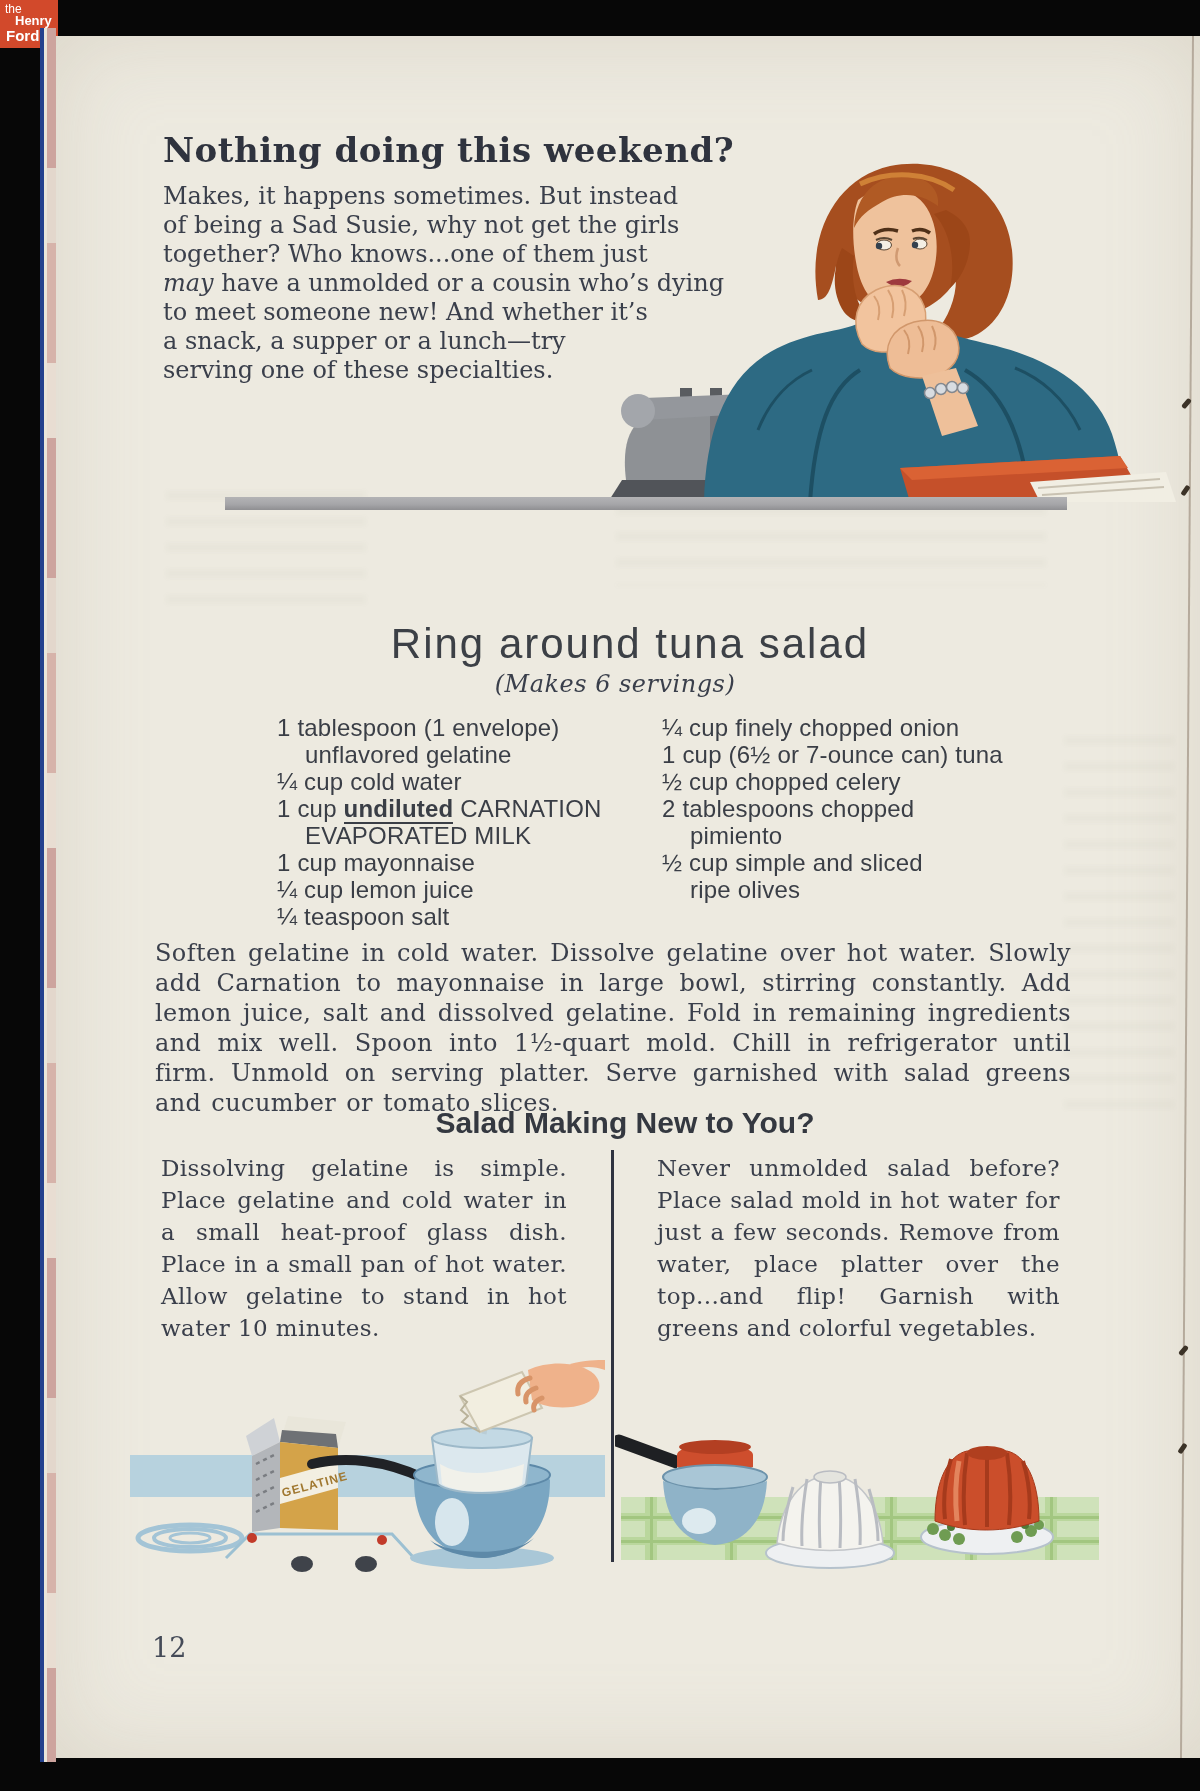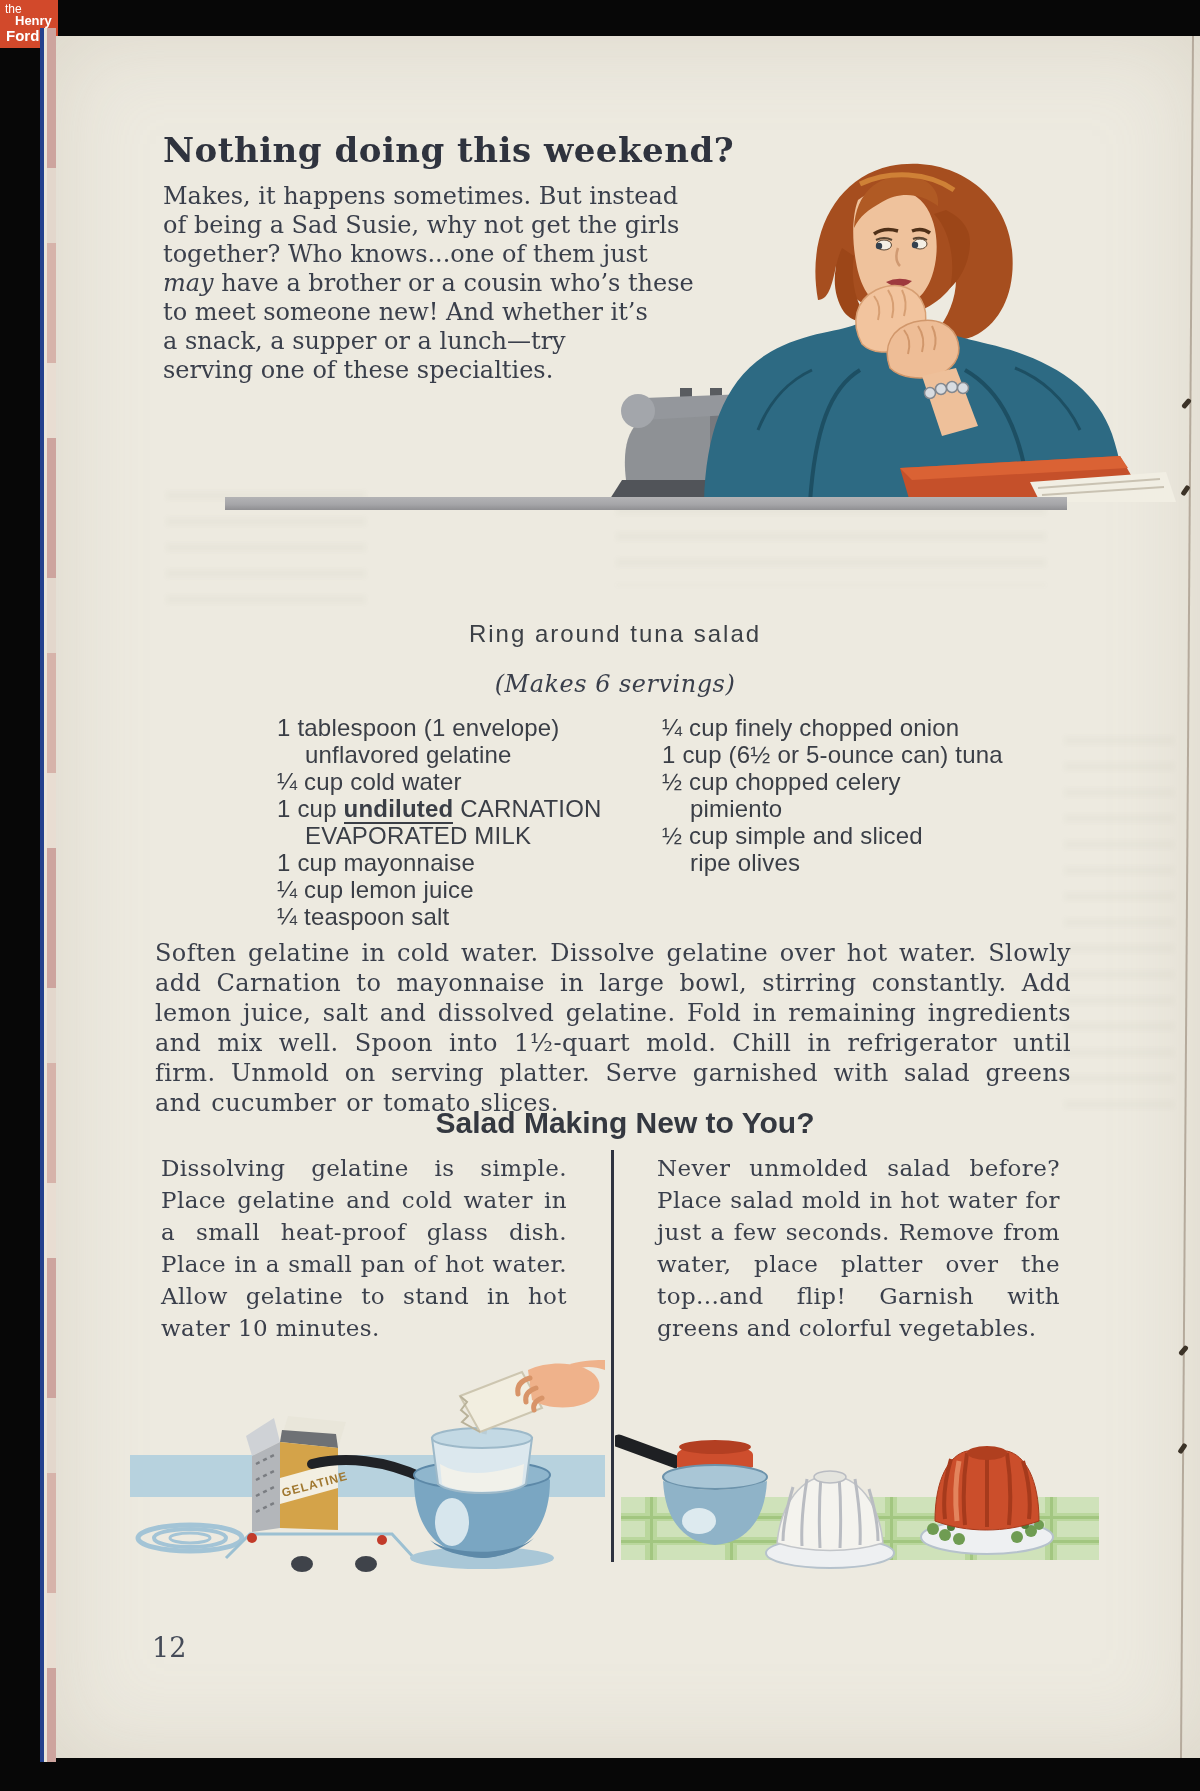--- a/index.html
+++ b/index.html
@@ -28,22 +28,22 @@
     position:absolute;left:107px;top:94px;
     font-family:"DejaVu Serif",serif;font-weight:bold;font-size:34px;
     color:var(--heading-ink,#2F333E);letter-spacing:.5px;white-space:nowrap;
   }
   .intro-para{position:absolute;left:107px;top:146px;font-size:24px;color:var(--ink,#3A3F4B);}
   .intro-para .pline{white-space:nowrap;line-height:29px;height:29px;}
   .intro-para .it{font-style:italic;}
   .shelf{position:absolute;left:169px;top:461px;width:842px;height:13px;
     background:linear-gradient(180deg,#b3b3b5 0,#a6a6a9 55%,#8f8f92 100%);}
   .recipe-title{
-    position:absolute;left:159px;top:584px;width:800px;text-align:center;
-    font-family:"Liberation Sans",sans-serif;font-weight:400;font-size:24px;
+    position:absolute;left:174px;top:584px;width:800px;text-align:center;
+    font-family:"Liberation Sans",sans-serif;font-weight:400;font-size:42px;
     letter-spacing:2px;color:#3c4046;
   }
   .recipe-servings{
     position:absolute;left:159px;top:634px;width:800px;text-align:center;
     font-style:italic;font-size:24px;color:var(--ink,#3A3F4B);letter-spacing:.5px;
   }
   .ing-col{position:absolute;top:678px;font-family:Liberation Sans, sans-serif;
     font-size:24px;color:#3a3e46;letter-spacing:.2px;}
   .ing-col.left{left:221px;}
   .ing-col.right{left:606px;}
@@ -91,21 +91,21 @@
 
   <div class="ghost" style="left:560px;top:470px;width:430px;height:80px;"></div>
   <div class="ghost" style="left:110px;top:455px;width:200px;height:120px;"></div>
   <div class="ghost" style="left:1008px;top:700px;width:110px;height:380px;"></div>
 
   <div class="intro-heading">Nothing doing this weekend?</div>
   <div class="intro-para">
       <div class="pline"><span>Makes, it happens sometimes. But instead</span></div>
       <div class="pline"><span>of being a Sad Susie, why not get the girls</span></div>
       <div class="pline"><span>together? Who knows...one of them just</span></div>
-      <div class="pline"><span class="it">may</span><span> have a brother or a cousin who’s these</span></div>
+      <div class="pline"><span class="it">may</span><span> have a unmolded or a cousin who’s dying</span></div>
       <div class="pline"><span>to meet someone new! And whether it’s</span></div>
       <div class="pline"><span>a snack, a supper or a lunch—try</span></div>
       <div class="pline"><span>serving one of these specialties.</span></div>
     </div>
 
   <svg class="illus" style="left:504px;top:94px;" width="620" height="372" viewBox="0 0 620 372">
 
     <g>
       <path d="M48 372 L62 350 L218 350 L232 372 Z" fill="#515459"></path>
       <path d="M66 350 C60 300 78 284 108 280 L176 280 C210 286 216 308 210 350 Z" fill="#8e9195"></path>
@@ -183,26 +183,27 @@
       </div>
       <div>
         <div class="ing-main"><span>¼ teaspoon salt</span></div>
       </div>
     </div>
   <div class="ing-col right">
       <div>
         <div class="ing-main"><span>¼ cup finely chopped onion</span></div>
       </div>
       <div>
-        <div class="ing-main"><span>1 cup (6½ or 5-ounce can) tuna</span></div>
+        <div class="ing-main"><span>1 cup (6½ or 7-ounce can) tuna</span></div>
       </div>
       <div>
         <div class="ing-main"><span>½ cup chopped celery</span></div>
       </div>
       <div>
+        <div class="ing-main"><span>2 tablespoons chopped</span></div>
         <div class="ing-cont">pimiento</div>
       </div>
       <div>
         <div class="ing-main"><span>½ cup simple and sliced</span></div>
         <div class="ing-cont">ripe olives</div>
       </div>
     </div>
   <div class="method">Soften gelatine in cold water. Dissolve gelatine over hot water. Slowly add Carnation to mayonnaise in large bowl, stirring constantly. Add lemon juice, salt and dissolved gelatine. Fold in remaining ingredients and mix well. Spoon into 1½-quart mold. Chill in refrigerator until firm. Unmold on serving platter. Serve garnished with salad greens and cucumber or tomato slices.</div>
 
   <div class="tips-heading">Salad Making New to You?</div>

